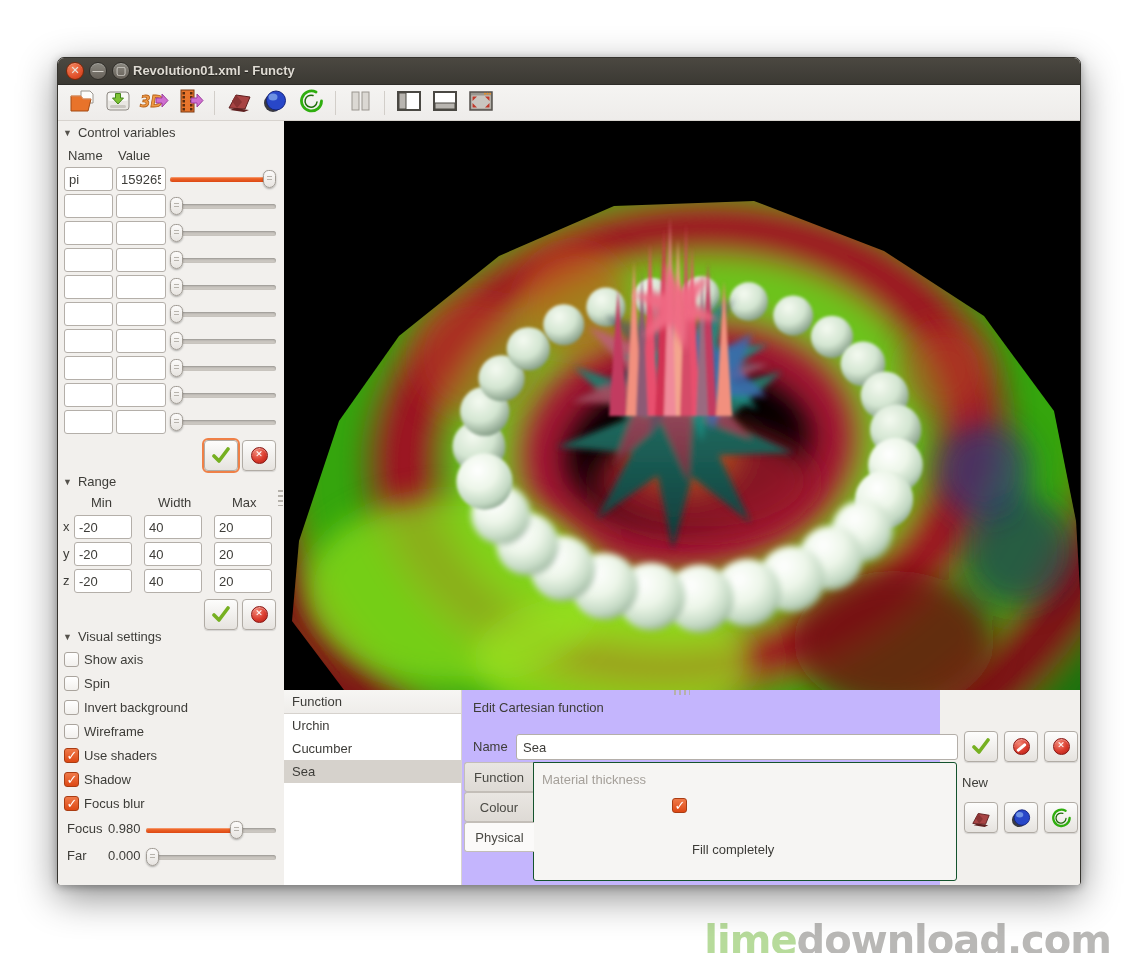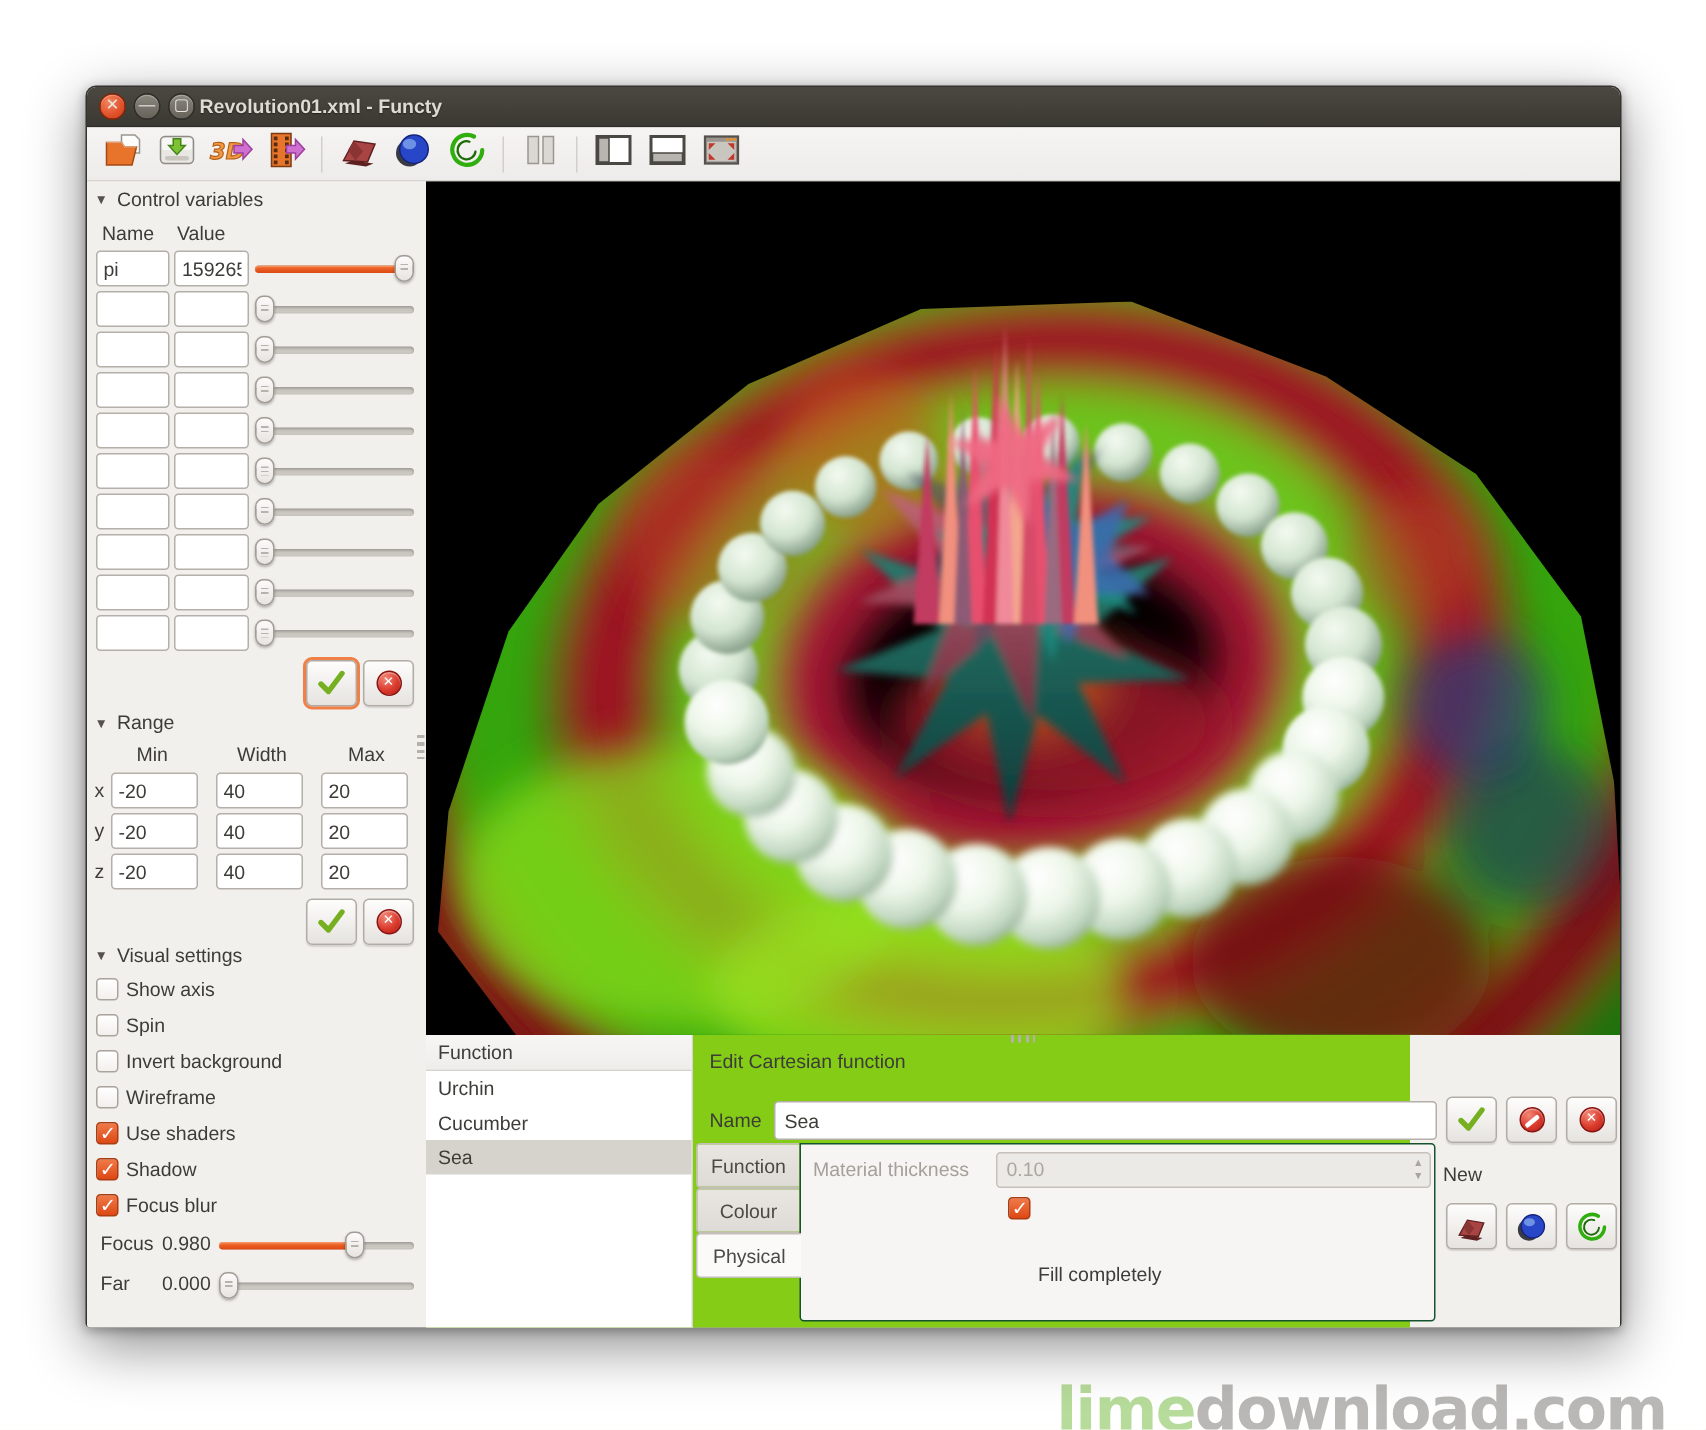--- a/index.html
+++ b/index.html
@@ -88,21 +88,21 @@
                  background:repeating-linear-gradient(#b5b1aa 0 2px, transparent 2px 5px); }
   .hsplit-dots { position:absolute; width:16px; height:5px;
                  background:repeating-linear-gradient(90deg,#b5b1aa 0 2px, transparent 2px 5px); }
 
   
   .viewport { position:absolute; left:226px; top:0; width:796px; height:569px; background:#000; cursor:crosshair; }
   .viewport svg { display:block; }
 
   
   .bottom-panel { position:absolute; left:226px; top:569px; width:656px; height:195px;
-                  background:#84cc16; font-size:13px; color:#3d3c38; }
+                  background:#c4b5fd; font-size:13px; color:#3d3c38; }
   .flist { position:absolute; left:0; top:0; width:178px; height:195px; background:#ffffff;
            border-right:1px solid #d8d4cf; }
   .flist-header { height:24px; line-height:24px; padding-left:8px; background:linear-gradient(#f7f6f4,#efedea);
                   border-bottom:1px solid #d6d2cd; color:#3d3c38; cursor:pointer; }
   .flist-row { height:23px; line-height:23px; padding-left:8px; cursor:pointer; }
   .flist-row.sel { background:#d6d2cc; }
 
   .editor-title { position:absolute; left:189px; top:10px; }
   .name-label { position:absolute; left:189px; top:49px; }
   .name-input { position:absolute; left:232px; top:44px; width:442px; height:26px; background:#fff;
@@ -537,24 +537,20 @@
         <input class="name-input" value="Sea" style="">
 
         <div id="vtabs">
             <div class="vtab" style="top: 72px;">Function</div>
             <div class="vtab" style="top: 102px;">Colour</div>
             <div class="vtab active" style="top: 132px;">Physical</div>
           </div>
 
         <div class="tab-content">
           <div class="mt-label">Material thickness</div>
-          <div class="spinbox">
-            <span>0.10</span>
-            <span class="spin-arrows">▲<br>▼</span>
-          </div>
           <span class="cb on" style="left:138px; top:35px;"></span>
           <div class="fill-row-label">Fill completely</div>
         </div>
 
         <div class="btn" style="left:680px; top:41px;">
           <svg width="20" height="18" viewBox="0 0 20 18">
             <path d="M3 9 L8 14 L17 2" stroke="#76b021" stroke-width="3.6" fill="none" stroke-linecap="round" stroke-linejoin="round"></path>
           </svg>
         </div>
         <div class="btn" style="left:720px; top:41px;">

